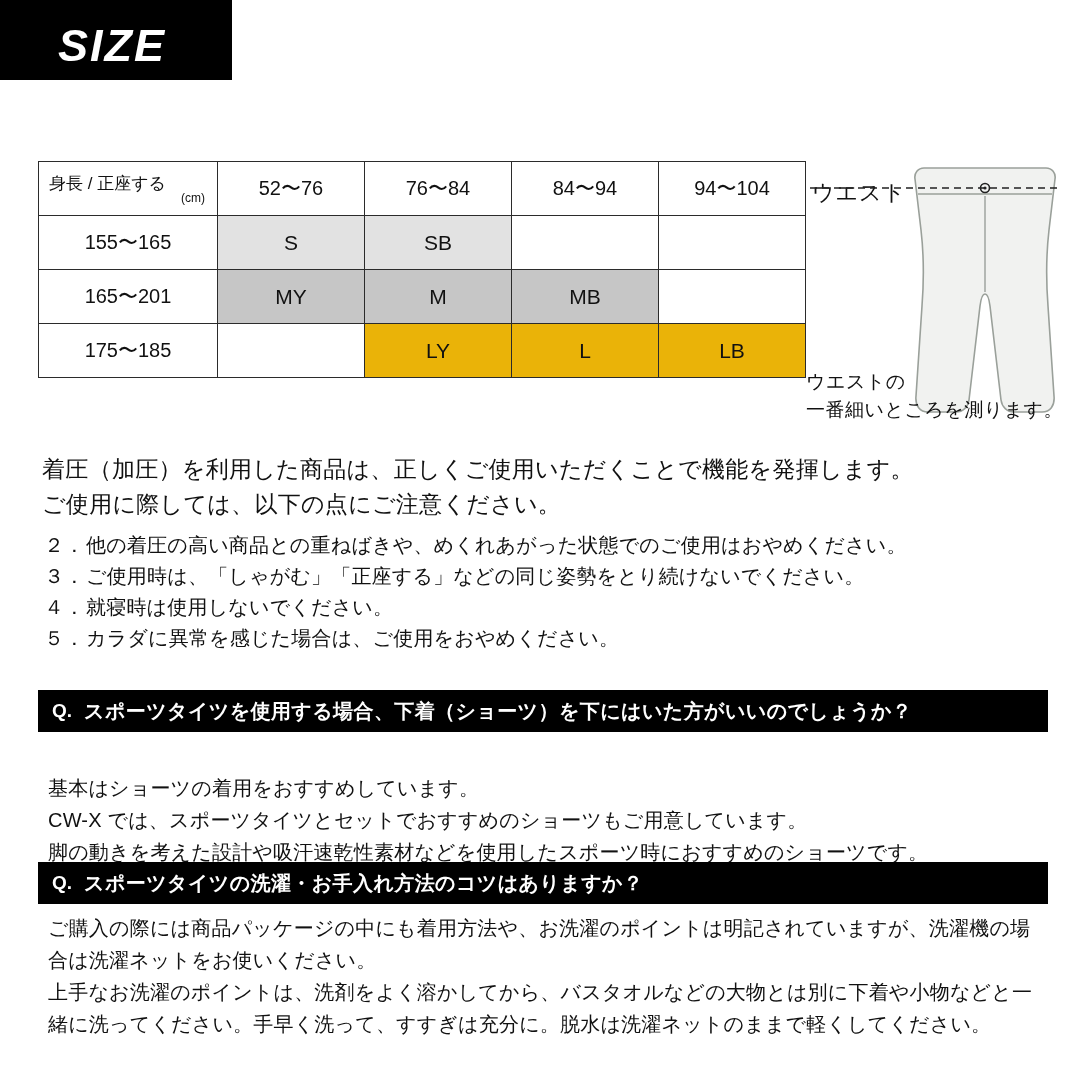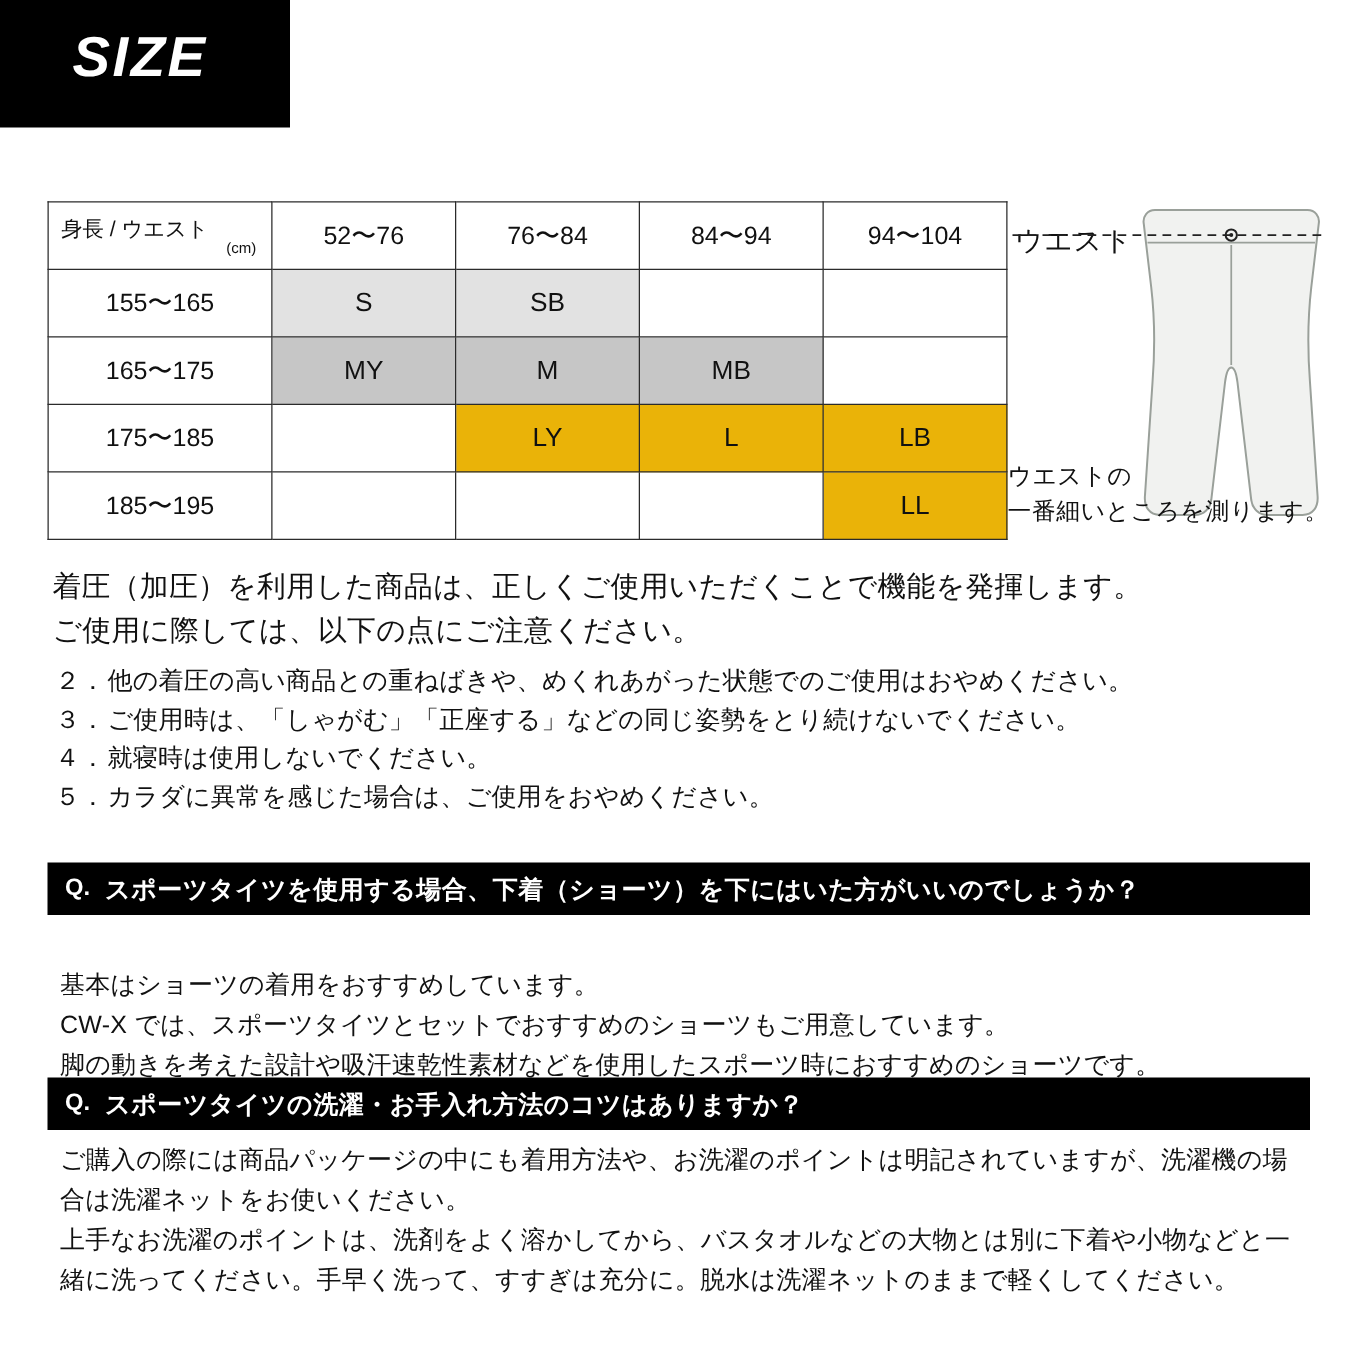--- a/index.html
+++ b/index.html
@@ -15,21 +15,21 @@
     position: relative;
     overflow: hidden;
   }
 
   
   .header-banner {
     position: absolute;
     left: 0;
     top: 0;
     width: 232px;
-    height: 102px;
+    height: 80px;
     background: #000000;
   }
   .header-banner .title {
     position: absolute;
     left: 58px;
     top: 20px;
     color: #ffffff;
     font-size: 45px;
     font-style: italic;
     font-weight: bold;
@@ -176,55 +176,48 @@
 <body>
 
 <div class="header-banner">
   <span class="title">SIZE</span>
 </div>
 
 <table class="size-table">
   <tbody id="size-table-body">
       <tr>
         <th class="corner">
-          <span class="corner-main">身長 / ウエスト</span>
+          <span class="corner-main">身長 / 正座する</span>
           <span class="corner-sub">(cm)</span>
         </th>
         <th class="colhead">52〜76</th>
         <th class="colhead">76〜84</th>
         <th class="colhead">84〜94</th>
         <th class="colhead">94〜104</th>
       </tr>
       <tr>
         <th class="rowhead">155〜165</th>
         <td class="cell-s">S</td>
         <td class="cell-s">SB</td>
         <td class="cell-empty"></td>
         <td class="cell-empty"></td>
       </tr>
       <tr>
-        <th class="rowhead">165〜175</th>
+        <th class="rowhead">165〜201</th>
         <td class="cell-m">MY</td>
         <td class="cell-m">M</td>
         <td class="cell-m">MB</td>
         <td class="cell-empty"></td>
       </tr>
       <tr>
         <th class="rowhead">175〜185</th>
         <td class="cell-empty"></td>
         <td class="cell-l">LY</td>
         <td class="cell-l">L</td>
         <td class="cell-l">LB</td>
-      </tr>
-      <tr>
-        <th class="rowhead">185〜195</th>
-        <td class="cell-empty"></td>
-        <td class="cell-empty"></td>
-        <td class="cell-empty"></td>
-        <td class="cell-l">LL</td>
       </tr>
     </tbody>
 </table>
 
 <div class="waist-label">ウエスト</div>
 <div class="waist-figure">
   <svg width="268" height="260" viewBox="0 0 268 260" xmlns="http://www.w3.org/2000/svg">
 
     <path d="M118 8 L240 8 C246 8 250 13 249 19 L243 70 C240 96 240 120 242 146 L248 236 C249 246 244 252 236 252 L208 252 C201 252 196 247 195 240 L184 146 C183 138 181 134 179 134 C177 134 175 138 174 146 L163 240 C162 247 157 252 150 252 L122 252 C114 252 109 246 110 236 L116 146 C118 120 118 96 115 70 L109 19 C108 13 112 8 118 8 Z" fill="#f1f2f0" stroke="#9aa09a" stroke-width="1.6"></path>
 

